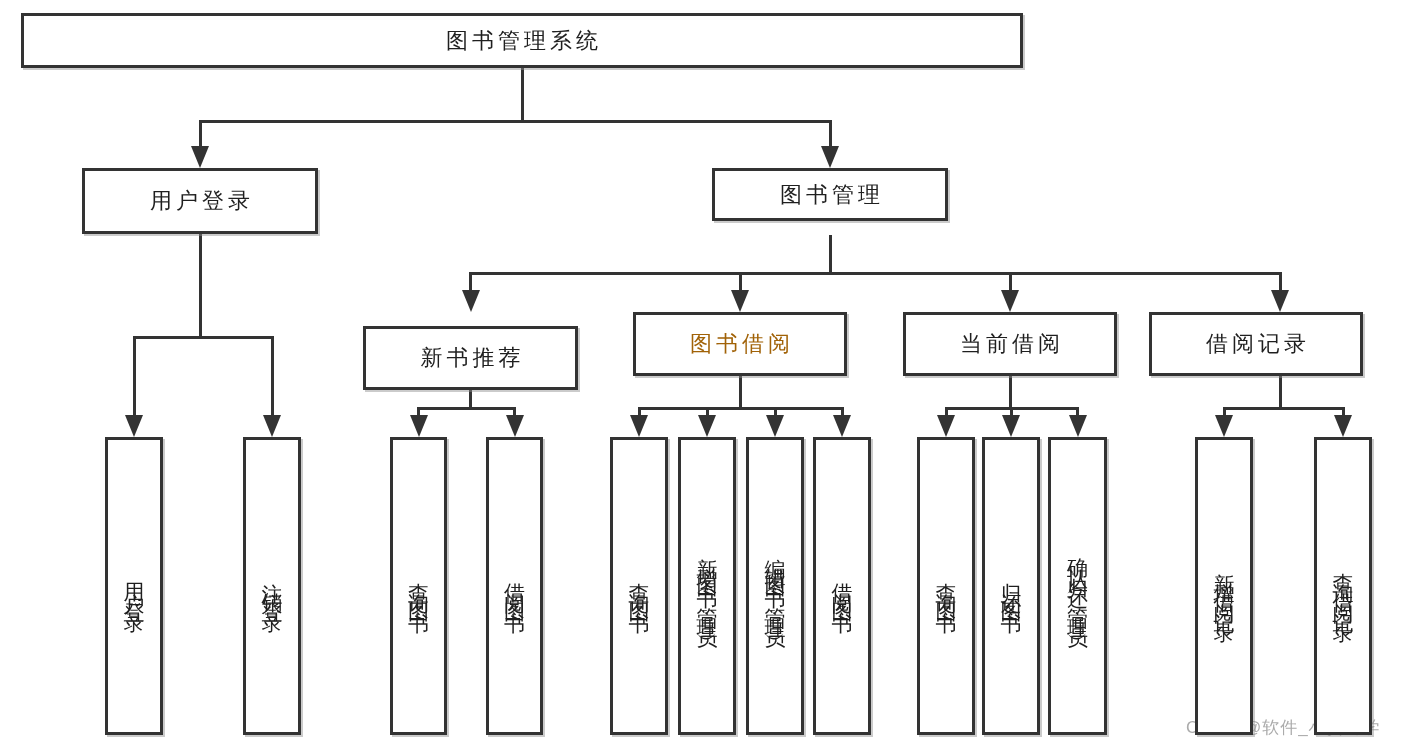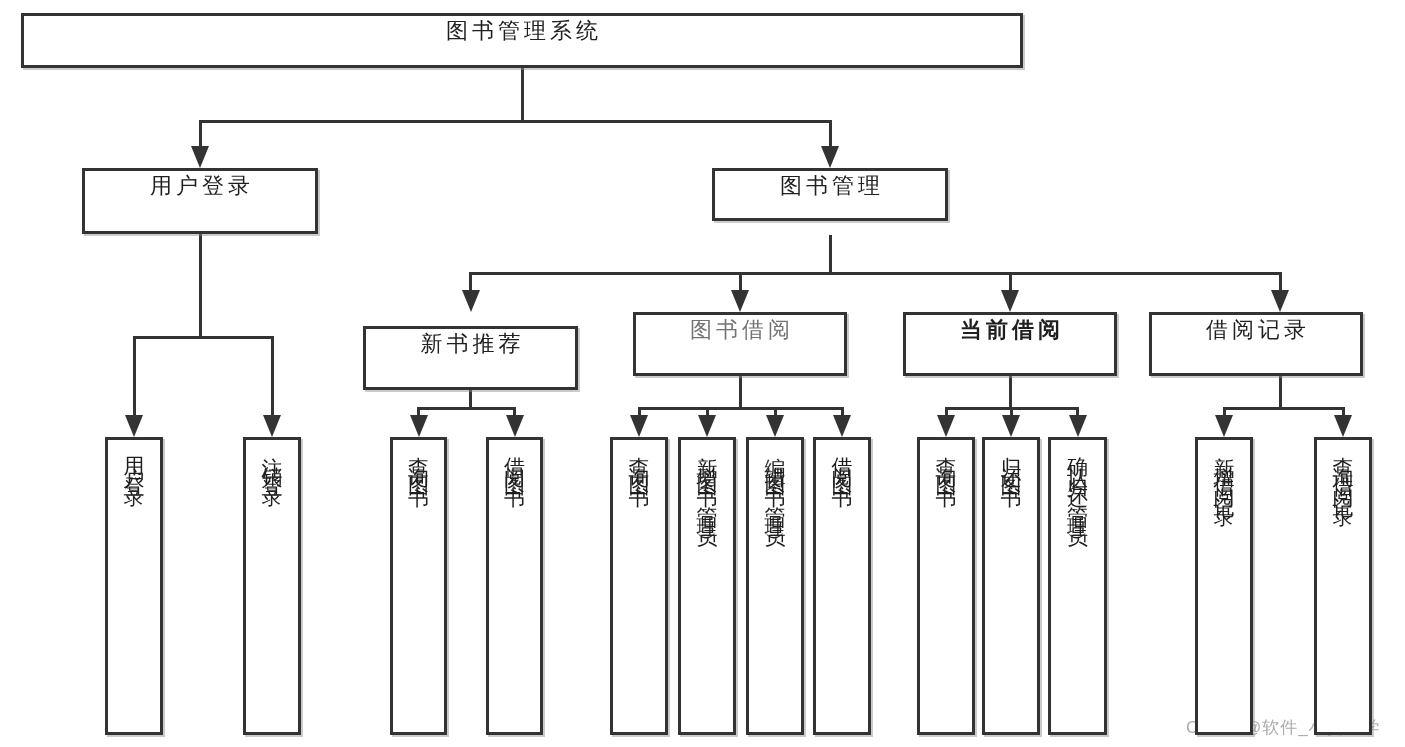--- a/index.html
+++ b/index.html
@@ -2,21 +2,21 @@
 <html><head>
 <meta charset="utf-8">
 <style>
   html,body { margin:0; padding:0; background:#ffffff; }
   #canvas {
     position:relative; width:1405px; height:747px; background:#ffffff;
     overflow:hidden; font-family:"Liberation Sans", sans-serif;
   }
   .node {
     position:absolute; background:#ffffff; border:3px solid #737373;
-    box-sizing:border-box; display:flex; justify-content:center;
+    box-sizing:border-box; display:flex; align-items:center; justify-content:center;
     box-shadow:2px 2px 0 rgba(140,140,140,0.45);
   }
   .node .lbl {
     color:#1f1f1f; font-size:22px; letter-spacing:4px; white-space:nowrap;
     text-indent:4px;
   }
   .node.vertical .lbl {
     writing-mode:vertical-rl; text-orientation:mixed;
     font-size:21px; letter-spacing:10px; text-indent:0;
   }
@@ -94,24 +94,24 @@
     <div class="node" style="left: 82px; top: 168px; width: 236px; height: 66px; border-color: rgb(51, 51, 51);">
       <span class="lbl" style="color: rgb(31, 31, 31);">用户登录</span>
     </div>
     <div class="node" style="left: 712px; top: 168px; width: 236px; height: 53px; border-color: rgb(51, 51, 51);">
       <span class="lbl" style="color: rgb(31, 31, 31);">图书管理</span>
     </div>
     <div class="node" style="left: 363px; top: 326px; width: 215px; height: 64px; border-color: rgb(51, 51, 51);">
       <span class="lbl" style="color: rgb(31, 31, 31);">新书推荐</span>
     </div>
     <div class="node" style="left: 633px; top: 312px; width: 214px; height: 64px; border-color: rgb(51, 51, 51);">
-      <span class="lbl" style="color: #737373;">图书借阅</span>
+      <span class="lbl" style="color: #a16207;">图书借阅</span>
     </div>
     <div class="node" style="left: 903px; top: 312px; width: 214px; height: 64px; border-color: rgb(51, 51, 51);">
-      <span class="lbl" style="color: rgb(31, 31, 31); font-weight: bold;">当前借阅</span>
+      <span class="lbl" style="color: rgb(31, 31, 31);">当前借阅</span>
     </div>
     <div class="node" style="left: 1149px; top: 312px; width: 214px; height: 64px; border-color: rgb(51, 51, 51);">
       <span class="lbl" style="color: rgb(31, 31, 31);">借阅记录</span>
     </div>
     <div class="node vertical" style="left: 105px; top: 437px; width: 58px; height: 298px; border-color: rgb(51, 51, 51);">
       <span class="lbl" style="color: rgb(31, 31, 31);">用户登录</span>
     </div>
     <div class="node vertical" style="left: 243px; top: 437px; width: 58px; height: 298px; border-color: rgb(51, 51, 51);">
       <span class="lbl" style="color: rgb(31, 31, 31);">注销登录</span>
     </div>

